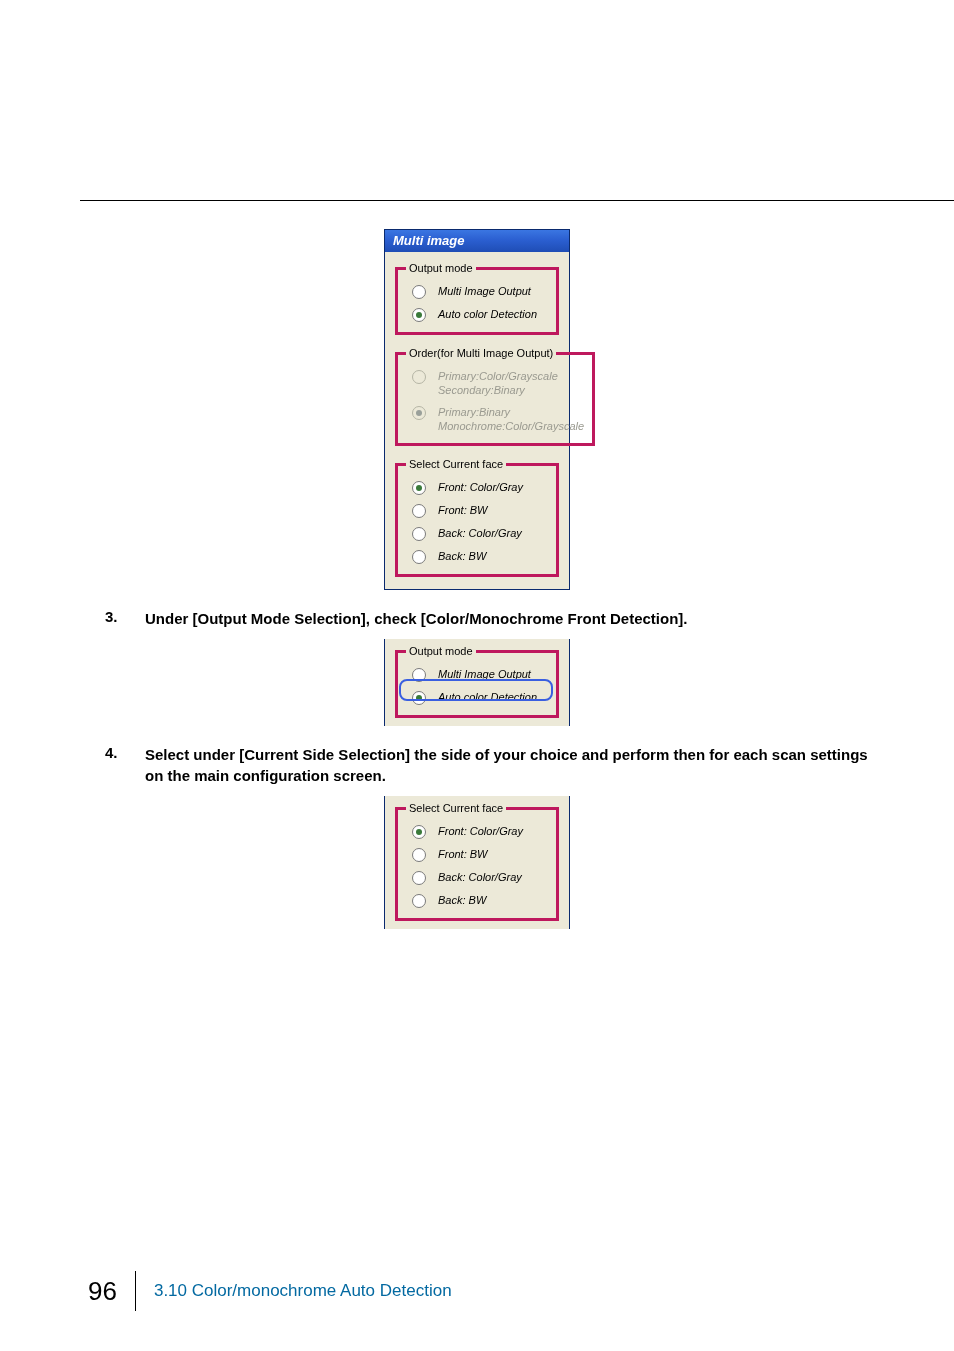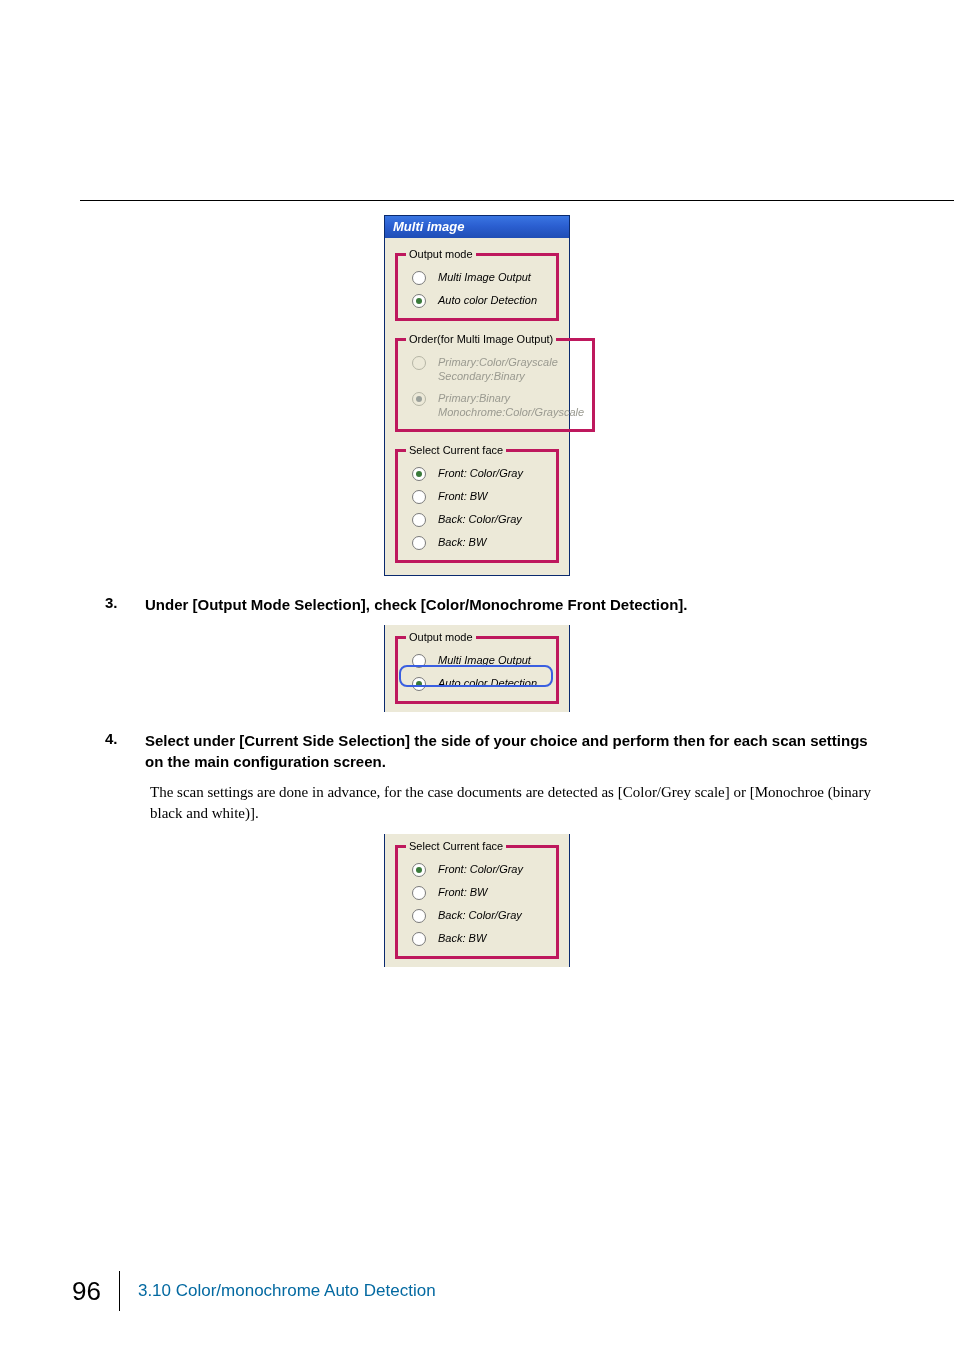--- a/index.html
+++ b/index.html
@@ -20,21 +20,21 @@
   .top-rule {
     position: absolute;
     top: 200px;
     left: 80px;
     right: 0;
     height: 0;
     border-top: 1px solid #000;
   }
   .content {
     position: absolute;
-    top: 215px;
+    top: 229px;
     left: 80px;
     right: 80px;
   }
   .dlg {
     border: 1px solid #0a2a6e;
     background: #ece9d8;
     font-family: Tahoma, Arial, sans-serif;
     font-size: 11px;
     color: #000;
     box-sizing: border-box;
@@ -122,21 +122,21 @@
   }
   .body-para {
     margin: 10px 0 10px 70px;
     font-family: "Times New Roman", Times, serif;
     font-size: 15px;
     line-height: 1.4;
   }
   .footer {
     position: absolute;
     bottom: 40px;
-    left: 72px;
+    left: 88px;
     right: 80px;
     display: flex;
     align-items: center;
     gap: 18px;
   }
   .footer .pagenum {
     font-family: Arial, Helvetica, sans-serif;
     font-size: 26px;
     color: #000;
   }
@@ -254,21 +254,20 @@
         </div>
         <div class="ring" style="top:40px; left:14px; width:150px; height:18px;"></div>
       </div>
     </div>
 
     <div class="step">
       <div class="num">4.</div>
       <div class="text">Select under [Current Side Selection] the side of your choice and perform then for each scan settings on the main configuration screen.</div>
     </div>
 
-    <div class="body-para">The scan settings are done in advance,   for the case documents are detected as [Color/Grey scale] or [Monochroe (binary black and white)].</div>
 
     <div class="dlg-center">
       <div class="snippet-wrap top-open bottom-open" style="width:186px;">
         <div class="snippet-body">
           <fieldset class="winfs last">
             <legend>Select Current face</legend>
             <div class="radio-row">
               <span class="radio-dot selected"></span>
               <span class="radio-label">Front: Color/Gray</span>
             </div>

